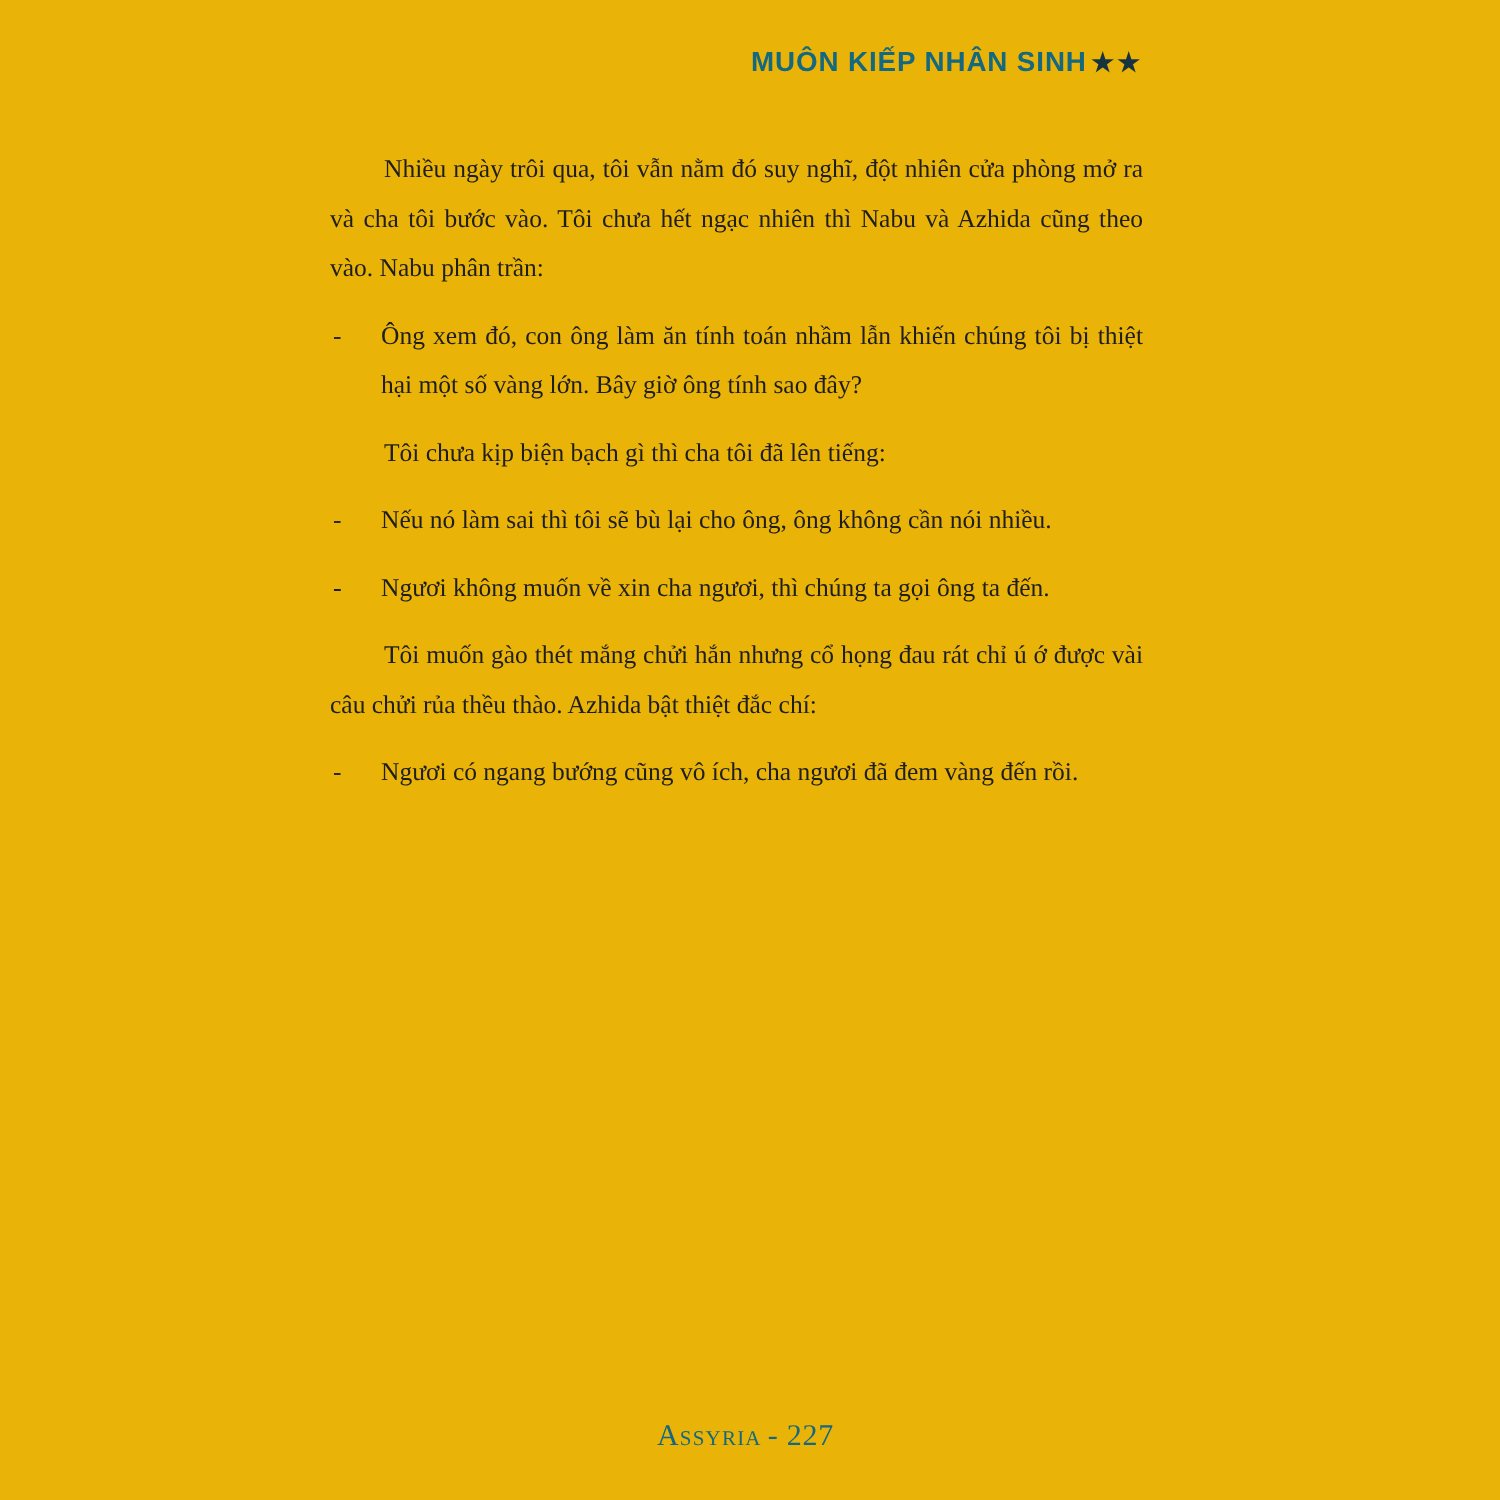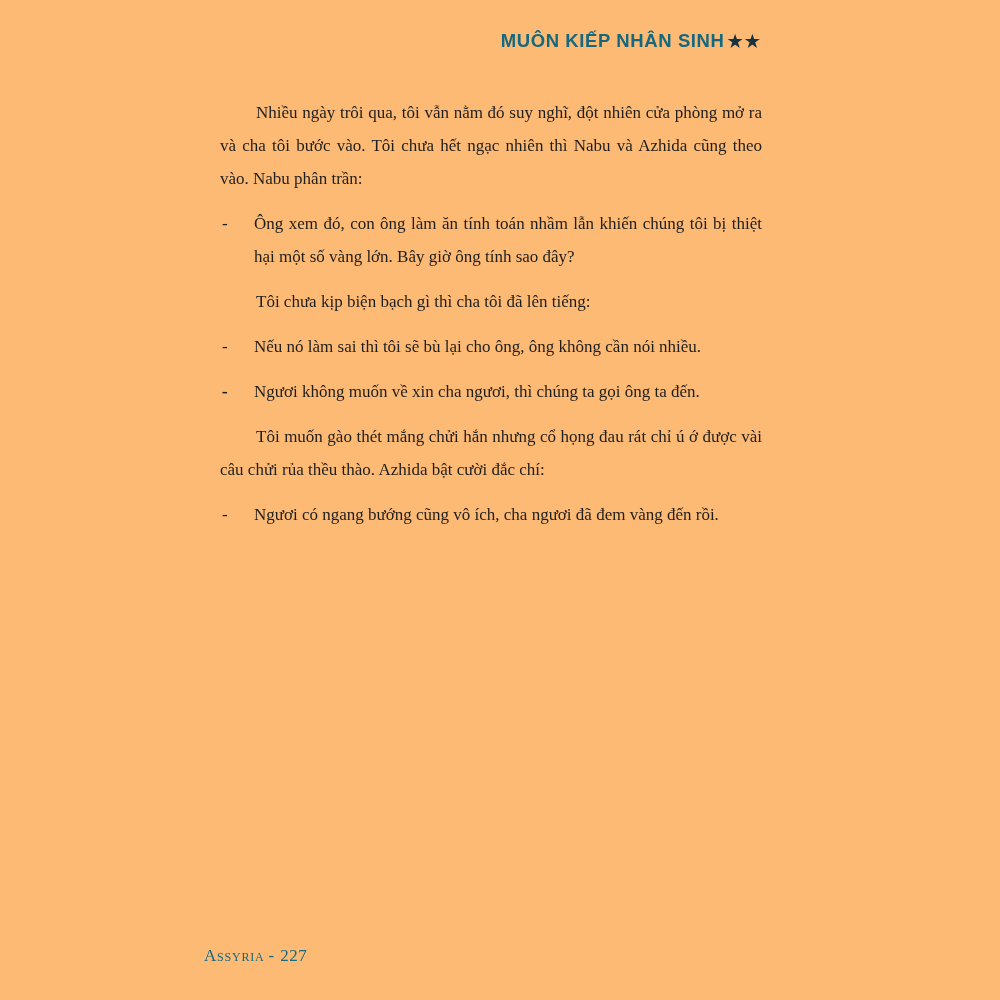--- a/index.html
+++ b/index.html
@@ -12,21 +12,21 @@
   body {
     background: #ffffff;
     font-family: "Liberation Serif", serif;
     color: var(--text);
     position: relative;
     overflow: hidden;
   }
   .page {
     position: absolute;
     inset: 0;
-    background: #fdba74;
+    background: #eab308;
   }
   .column {
     position: absolute;
     left: 220px;
     top: 30px;
     width: 542px;
   }
   .running-head {
     text-align: right;
     font-family: "Liberation Sans", sans-serif;
@@ -57,26 +57,26 @@
     padding-left: 34px;
     margin-bottom: 12px;
   }
   .dash-item .dash {
     position: absolute;
     left: 2px;
     top: 0;
   }
   .footer {
     position: absolute;
-    left: 204px;
+    left: 226px;
     top: 946px;
     width: 542px;
-    text-align: left;
+    text-align: center;
     color: var(--accent);
-    font-size: 17px;
+    font-size: 20px;
     font-family: "Liberation Serif", serif;
     white-space: nowrap;
   }
   .footer .book-name {
     font-variant: small-caps;
     letter-spacing: 0.8px;
   }
   .footer .sep { margin: 0 6px 0 4px; }
   .footer .page-num { letter-spacing: 0.5px; }
 </style>
@@ -111,21 +111,21 @@
       <div class="dash-item">
         <span class="dash">-</span>
       </div>
 
 
       <div class="dash-item">
         <span class="dash">-</span>
         <span>Ngươi không muốn về xin cha ngươi, thì chúng ta gọi ông ta đến.</span>
       </div>
 
-      <div class="para">Tôi muốn gào thét mắng chửi hắn nhưng cổ họng đau rát chỉ ú ớ được vài câu chửi rủa thều thào. Azhida bật cười đắc chí:</div>
+      <div class="para">Tôi muốn gào thét mắng chửi hắn nhưng cổ họng đau rát chỉ ú ớ được vài câu chửi rủa thều thào. Azhida bật thiệt đắc chí:</div>
 
       <div class="dash-item">
         <span class="dash">-</span>
         <span>Ngươi có ngang bướng cũng vô ích, cha ngươi đã đem vàng đến rồi.</span>
       </div>
 
     </div>
   </div>
 
   <div class="footer">

